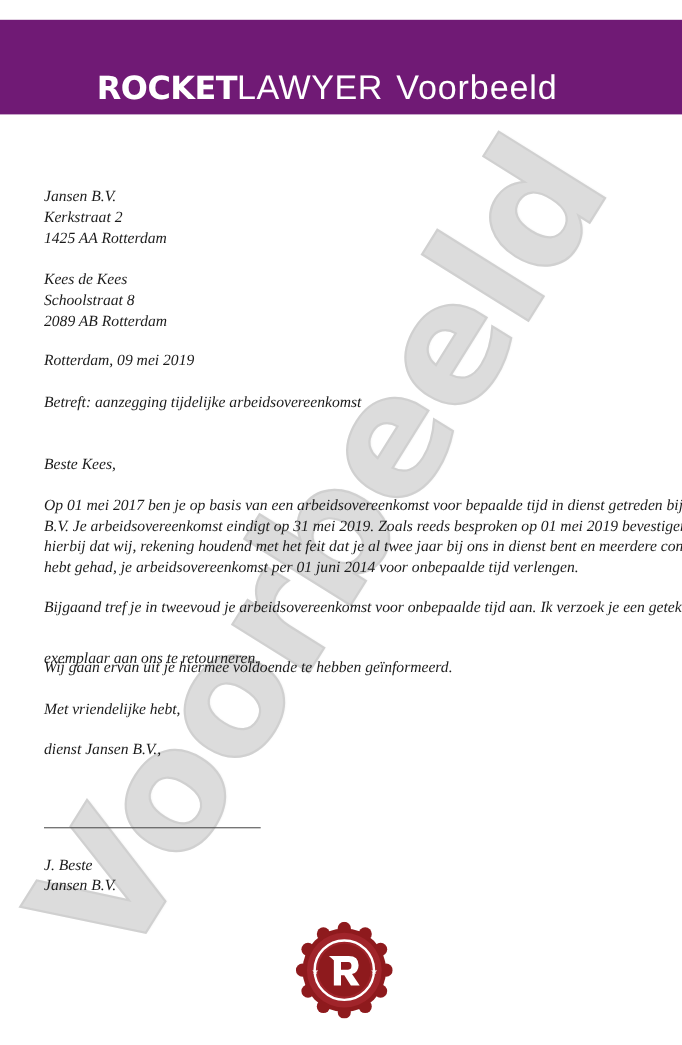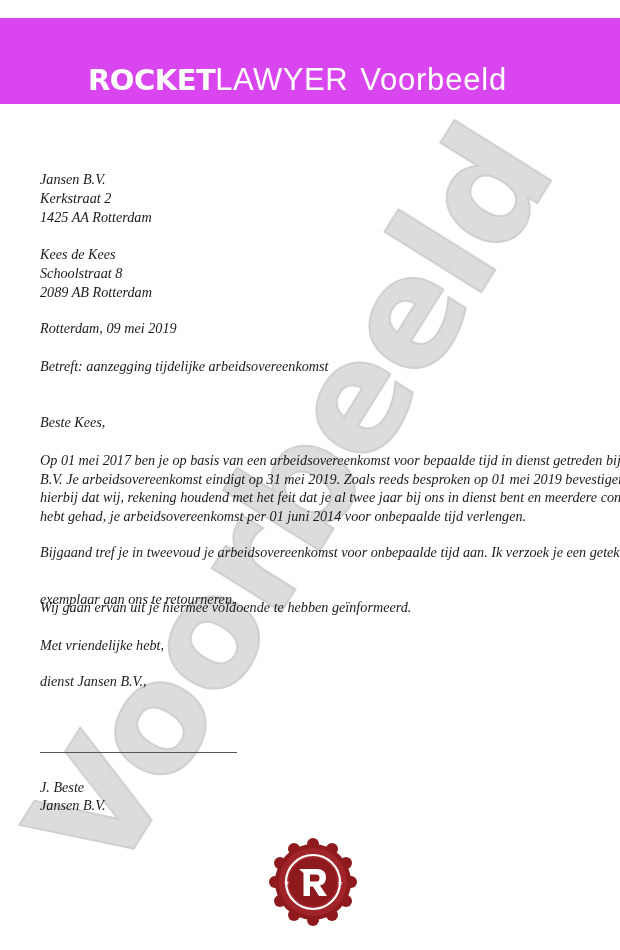--- a/index.html
+++ b/index.html
@@ -14,21 +14,21 @@
       overflow: hidden;
       font-family: "Liberation Serif", "DejaVu Serif", serif;
       color: #1a1a1a;
     }
     .header {
       position: absolute;
       left: 0;
       top: 18px;
       width: 620px;
       height: 86px;
-      background: #d946ef;
+      background: #701a75;
     }
     .brand {
       position: absolute;
       left: 88px;
       top: 44px;
       height: 36px;
       white-space: nowrap;
       color: #ffffff;
       font-family: "DejaVu Sans", "Liberation Sans", sans-serif;
       font-size: 29px;

